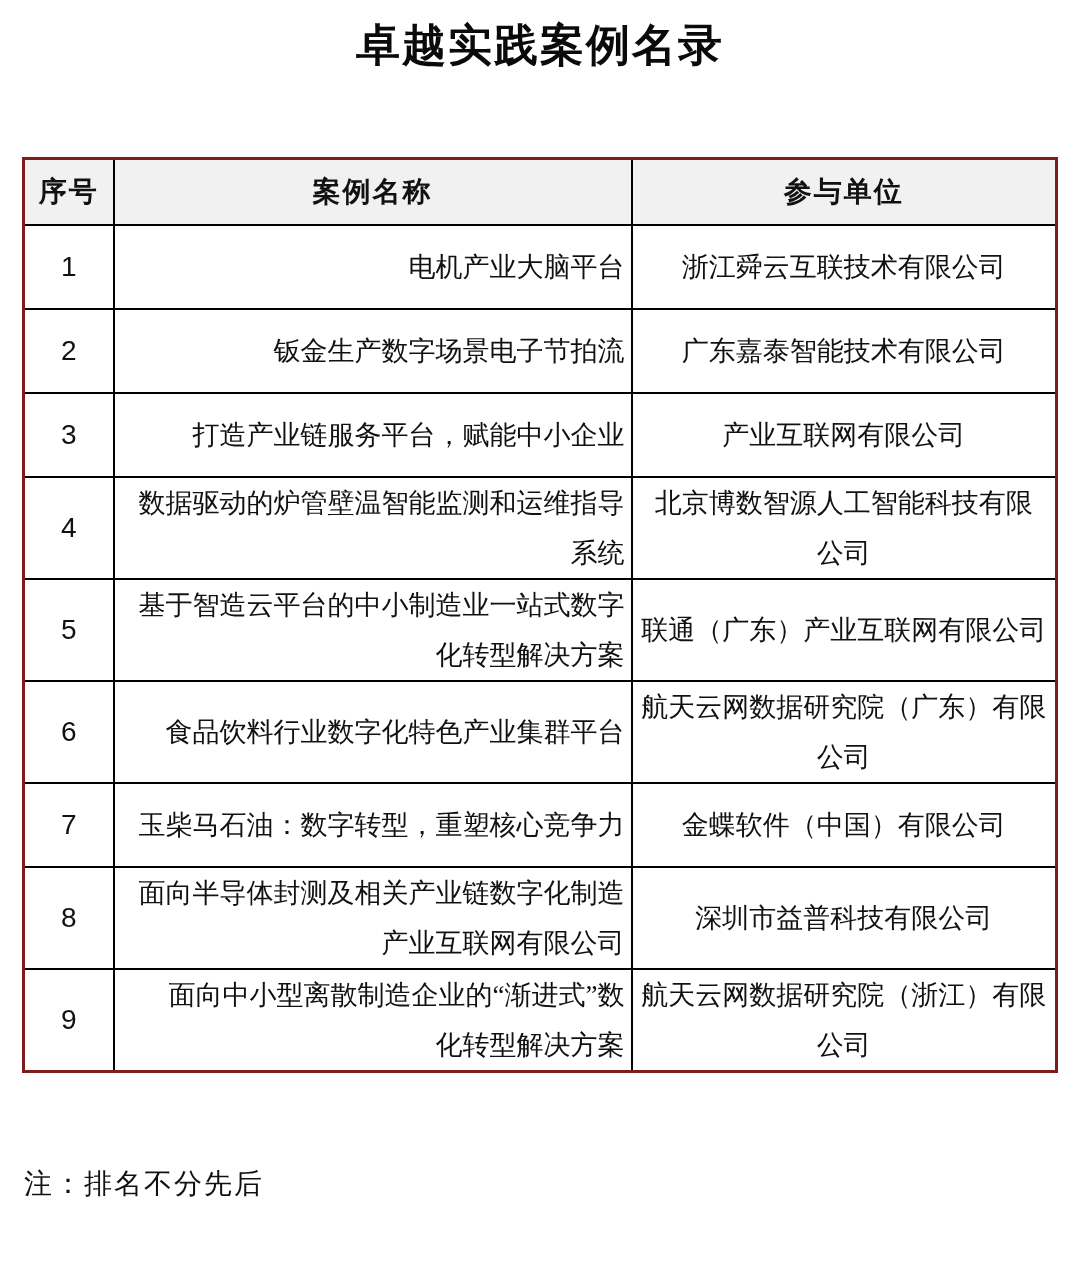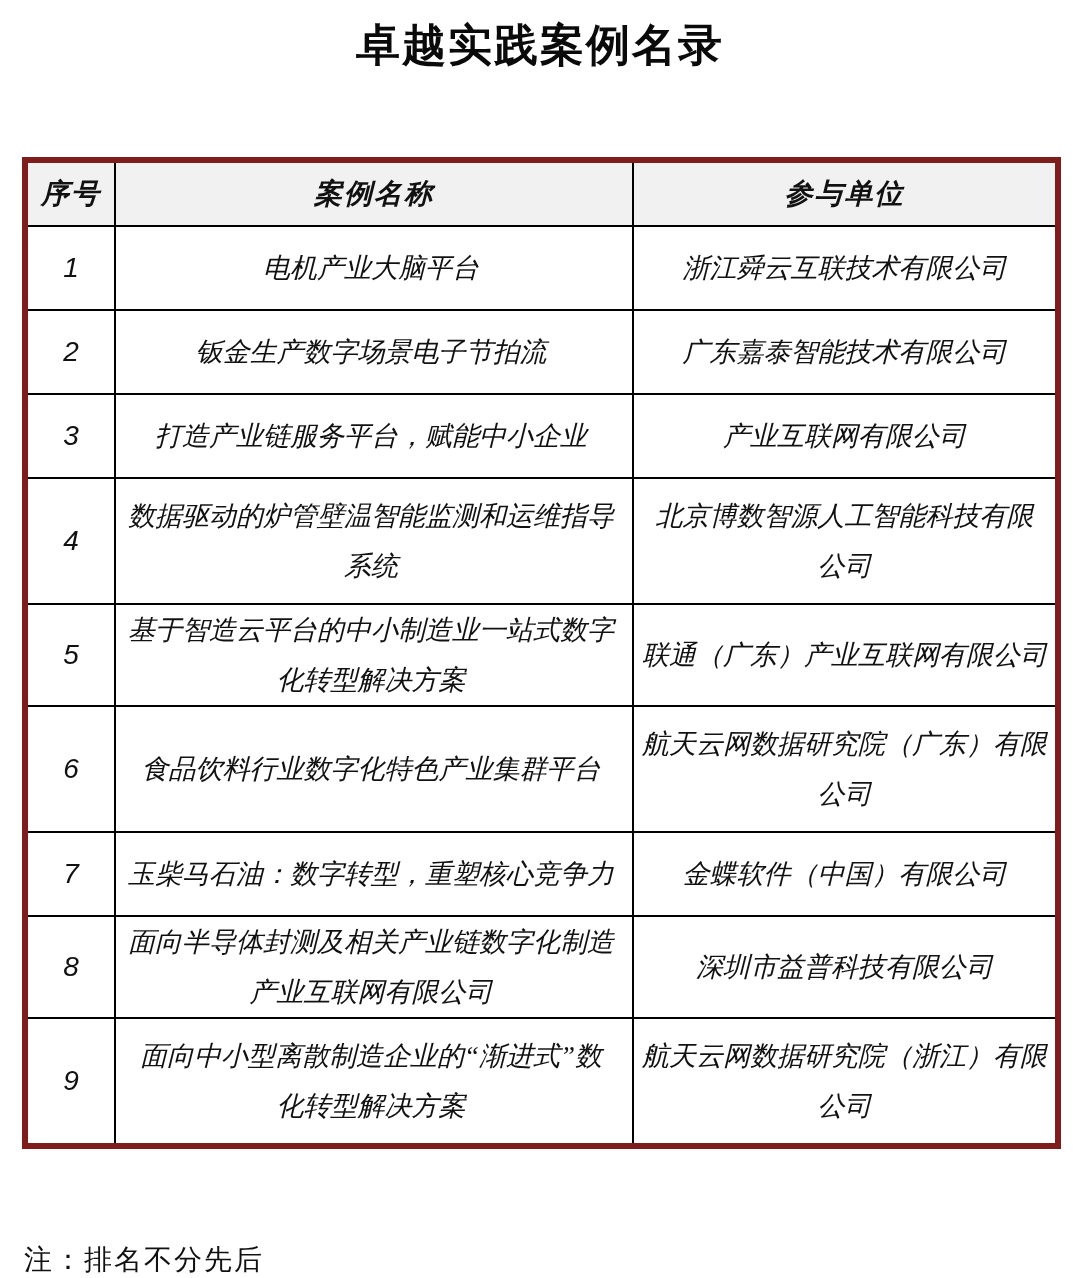--- a/index.html
+++ b/index.html
@@ -22,22 +22,21 @@
     font-weight: 700;
     font-size: 44px;
     letter-spacing: 2px;
     color: #0a0a0a;
   }
   table.case-table {
     border-collapse: collapse;
     table-layout: fixed;
     width: 1033px;
     margin: 82px 3px 0 22px;
-    border: 6px solid #7f1d1d;
-    font-style: italic;
+    border: 3px solid #7f1d1d;
   }
   .case-table th,
   .case-table td {
     border: 2px solid #000000;
     overflow: hidden;
   }
   .case-table thead tr {
     height: 66px;
     background: #f1f1f1;
   }
@@ -55,26 +54,26 @@
     line-height: 50px;
     vertical-align: middle;
     white-space: pre-line;
   }
   td.cell-no {
     text-align: center;
     font-family: "Liberation Sans", "DejaVu Sans", sans-serif;
     font-size: 28px;
   }
   td.cell-case {
-    text-align: center;
+    text-align: right;
     padding: 0 6px 0 0;
   }
   td.cell-org {
     text-align: center;
-    padding: 12px 8px;
+    padding: 0 8px;
   }
   .doc-note {
     margin: 92px 0 0 24px;
     font-size: 28px;
     letter-spacing: 2px;
     color: #111111;
   }
 </style>
 </head>
 <body>

